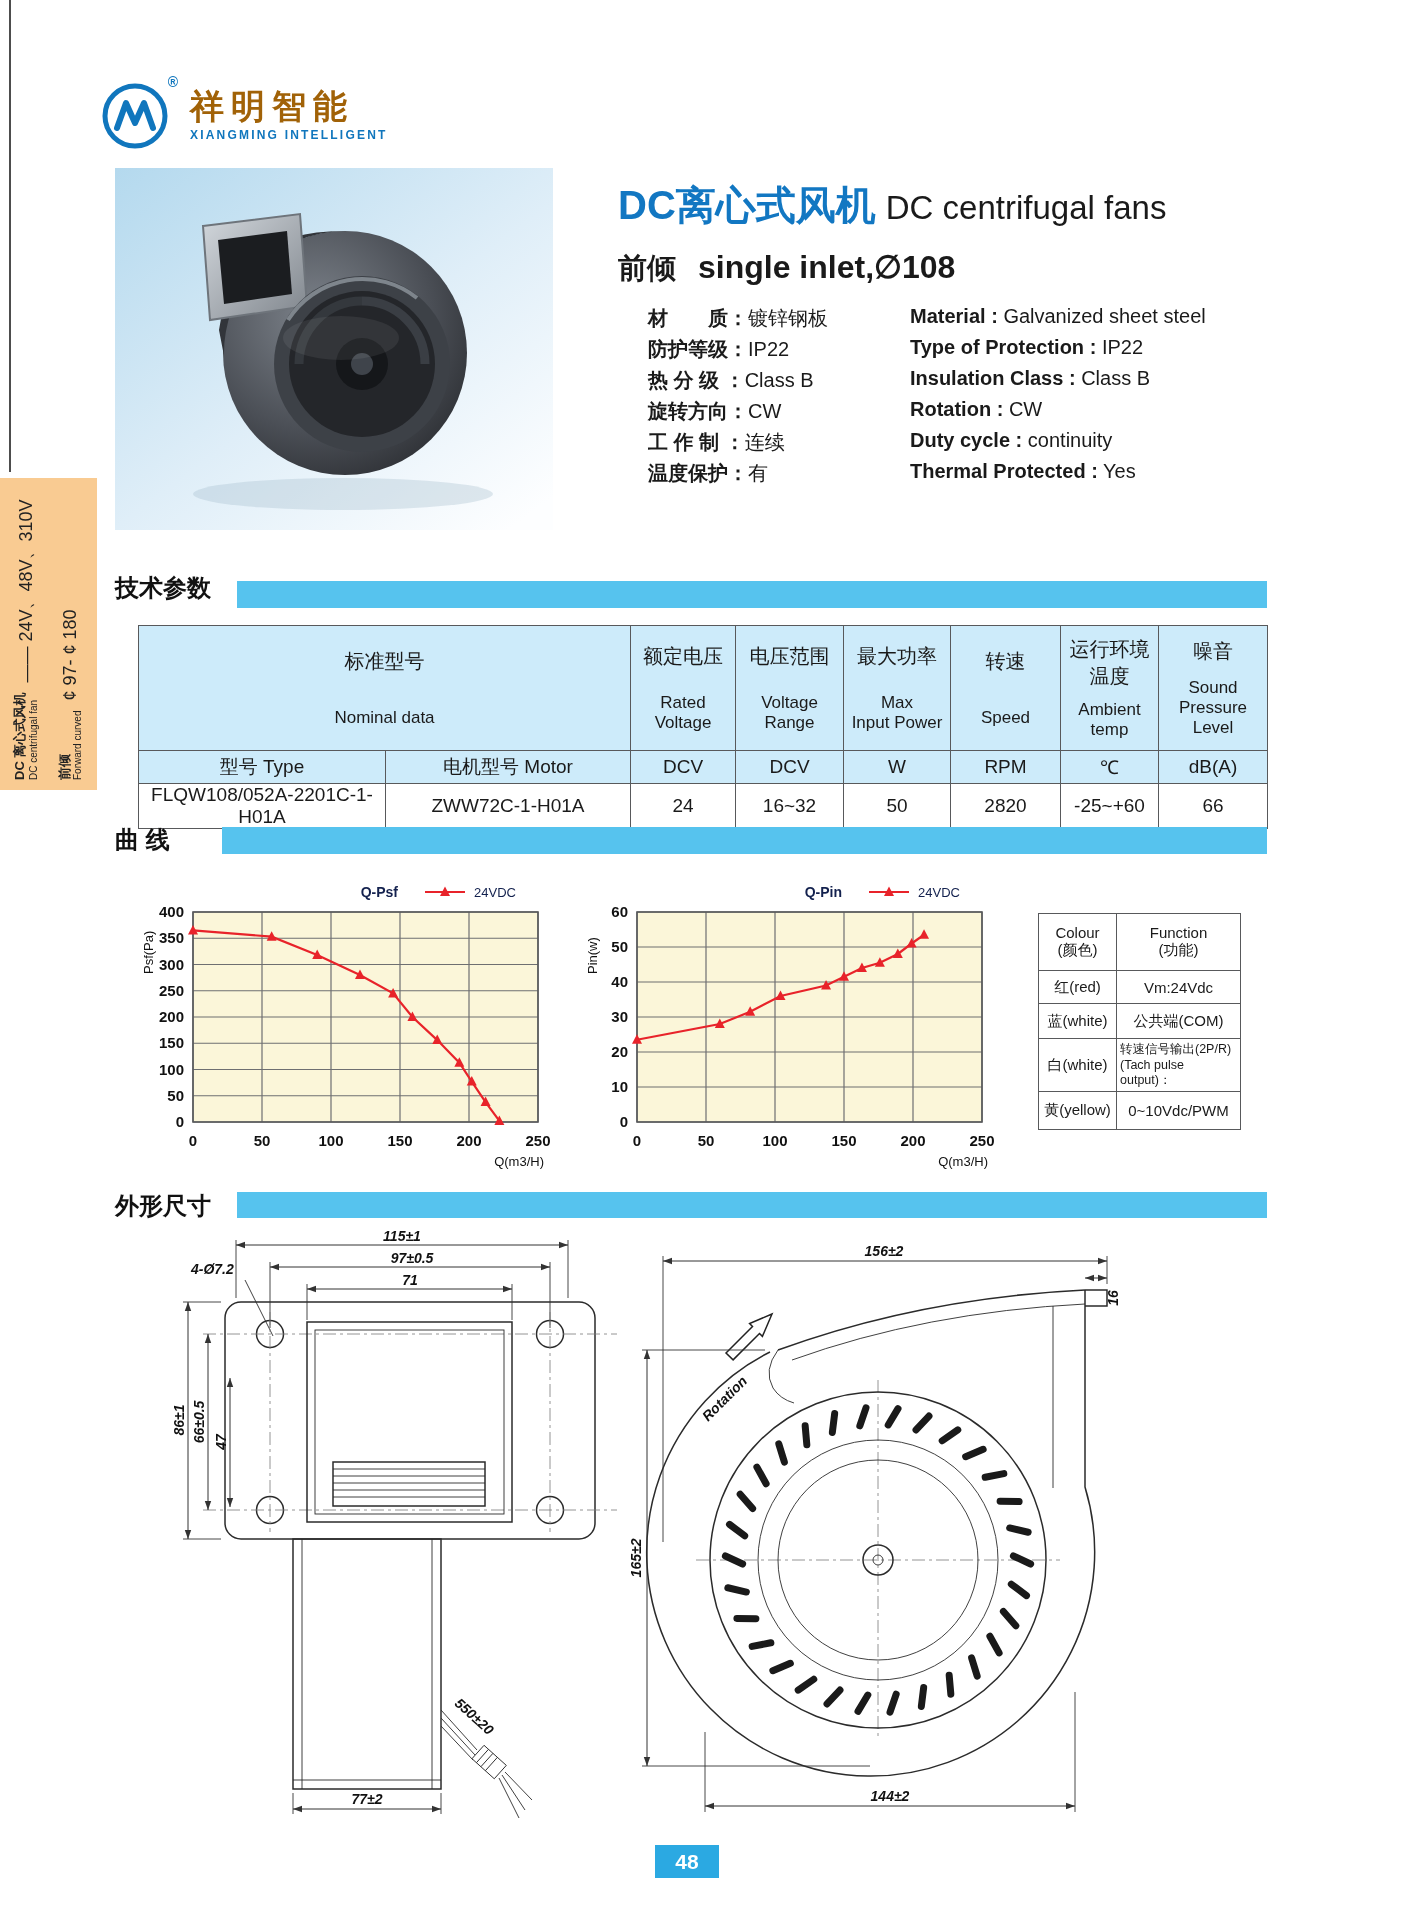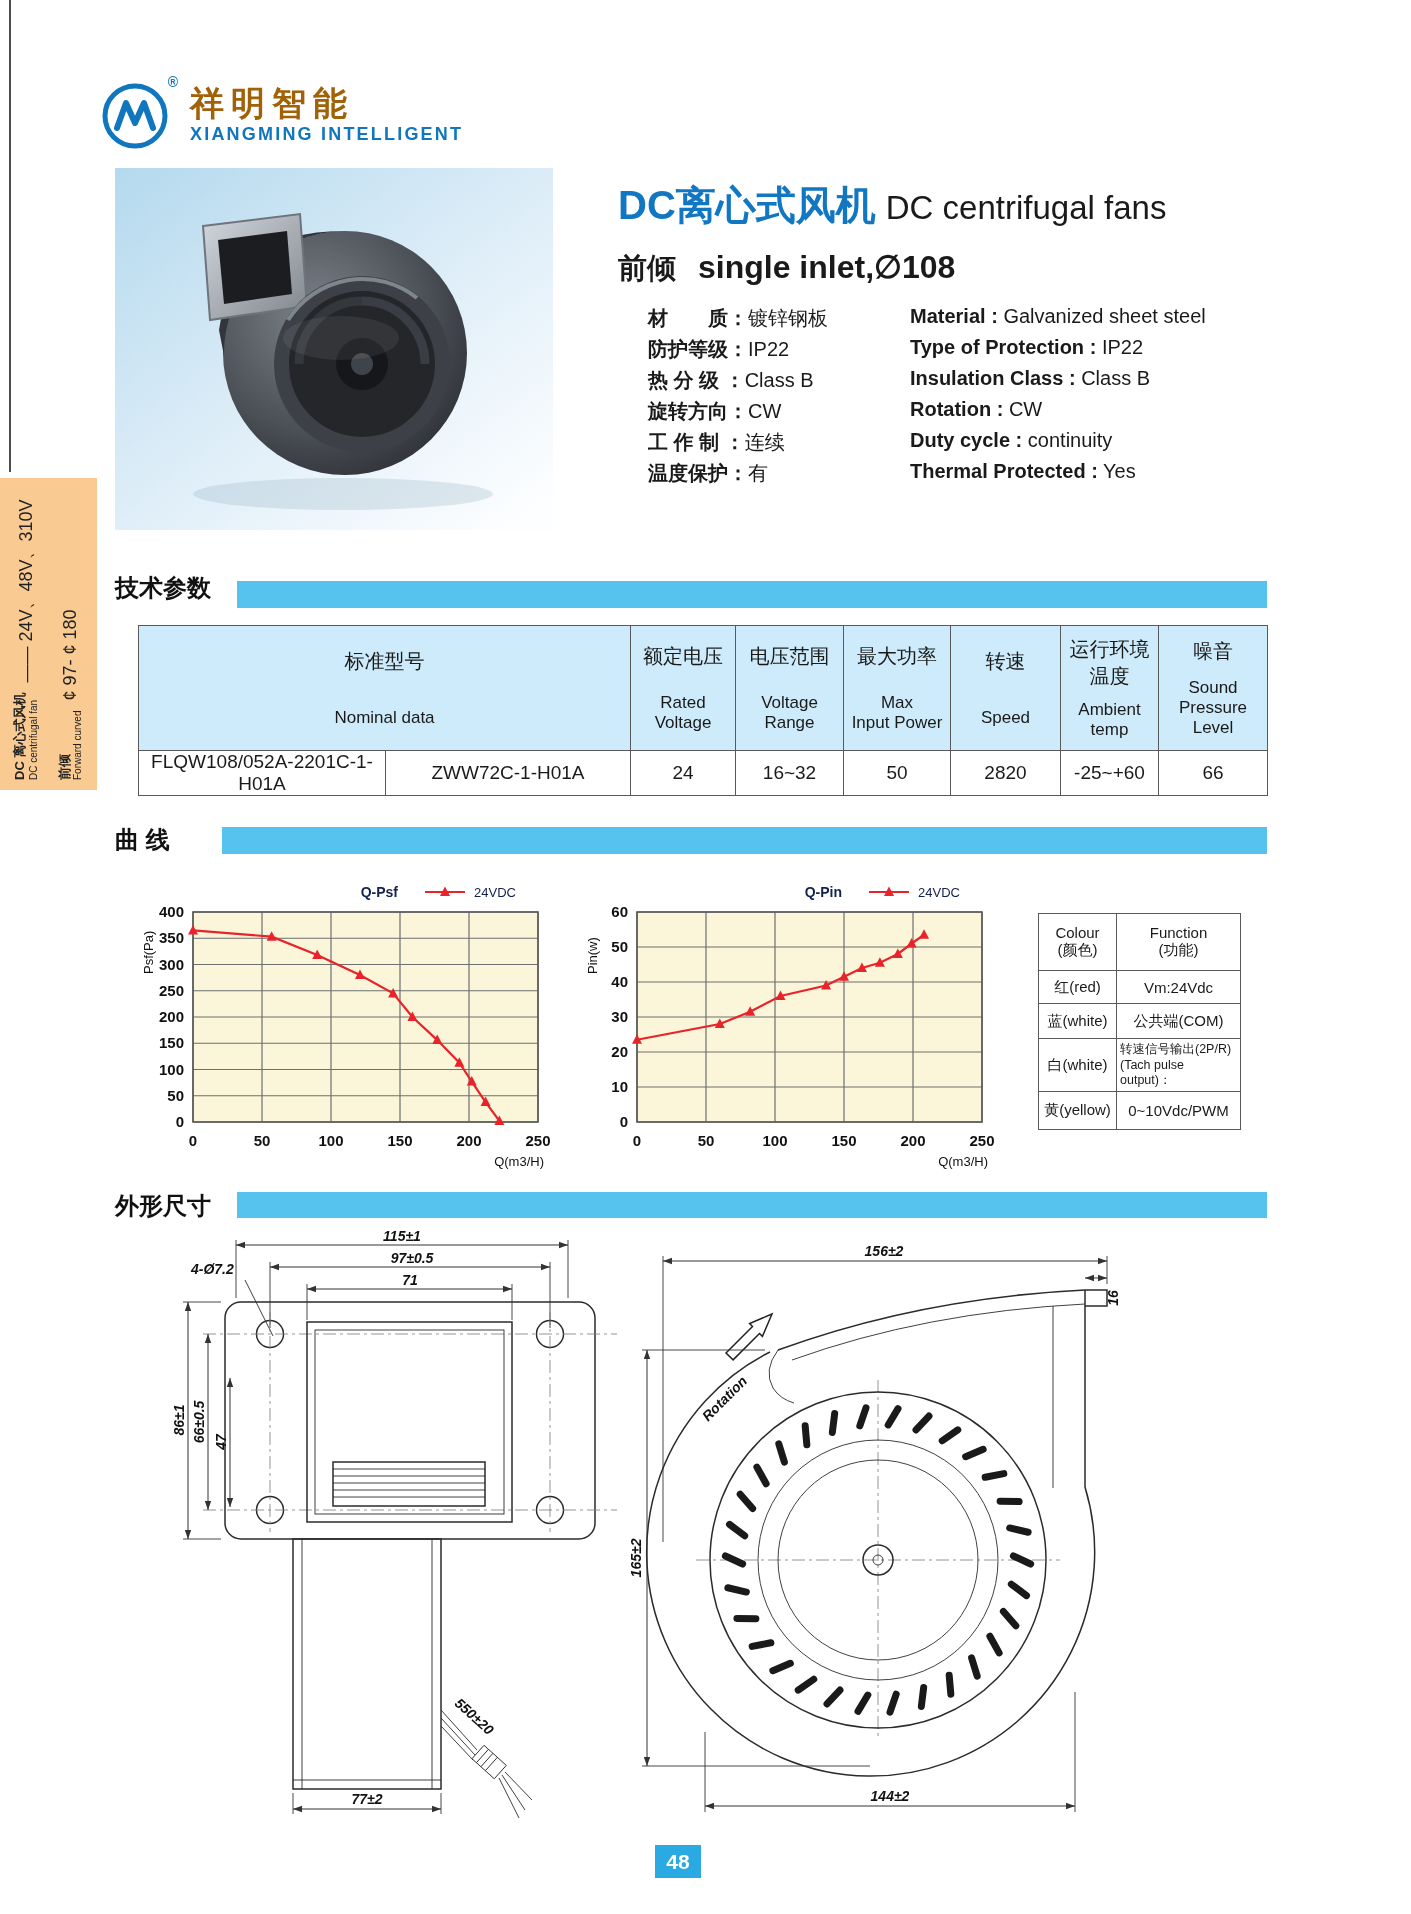--- a/index.html
+++ b/index.html
@@ -8,21 +8,21 @@
     font-family:"Liberation Sans",sans-serif;color:#1a1a1a;overflow:hidden;
   }
   .abs{position:absolute;}
   
   .edge-line{left:9px;top:0;width:2px;height:472px;background:#4d4d4d;}
   
   .logo{left:98px;top:76px;display:flex;align-items:center;gap:14px;}
   .logo-mark{position:relative;width:78px;height:78px;}
   .logo-reg{position:absolute;right:-2px;top:-2px;font-size:14px;font-weight:bold;color:#1076BD;}
   .logo-zh{font-size:34px;font-weight:bold;color:#a16207;letter-spacing:7px;line-height:1.1;}
-  .logo-en{font-size:18px;font-weight:bold;color:#1076BD;letter-spacing:2.2px;margin-top:2px;}
+  .logo-en{font-size:12px;font-weight:bold;color:#1076BD;letter-spacing:2.2px;margin-top:2px;}
   
   .photo{left:115px;top:168px;width:438px;height:362px;}
   
   .title-row{left:618px;top:178px;white-space:nowrap;}
   .title-zh{font-size:40px;font-weight:bold;color:#1277C2;}
   .title-en{font-size:33px;color:#1a1a1a;margin-left:10px;}
   .subtitle-row{left:618px;top:248px;white-space:nowrap;}
   .subtitle-zh{font-size:29px;font-weight:bold;}
   .subtitle-en{font-size:32px;font-weight:bold;margin-left:22px;}
   
@@ -68,21 +68,21 @@
   .sidebar{left:0;top:478px;width:97px;height:312px;background:#F9CB92;}
   .sidebar-inner{position:absolute;left:0;top:0;width:312px;height:97px;
     transform:rotate(-90deg) translate(-312px,0);transform-origin:0 0;
     display:flex;flex-direction:column;justify-content:space-around;padding:4px 10px;box-sizing:border-box;}
   .sb-row{display:flex;align-items:center;gap:10px;white-space:nowrap;}
   .sb-small{line-height:1.15;}
   .sb-zh{font-size:13px;font-weight:bold;color:#222;}
   .sb-en{font-size:10px;color:#222;}
   .sb-big{font-size:18px;color:#222;}
   
-  .badge{left:655px;top:1845px;width:46px;height:33px;background:#2BA9E2;
+  .badge{left:655px;top:1845px;width:64px;height:33px;background:#2BA9E2;
     display:flex;align-items:center;justify-content:center;
     color:#fff;font-size:21px;font-weight:bold;}
 </style>
 </head>
 <body>
 
 <div class="abs edge-line"></div>
 
 <div class="abs logo">
   <div class="logo-mark">
@@ -216,20 +216,30 @@
           </div>
         </td>
     <td>
           <div class="h1cell">
             <div class="hz preline">噪音</div>
             <div class="he preline">Sound
 Pressure
 Level</div>
           </div>
         </td>
+  </tr>
+  <tr class="h2">
+    <td>型号 Type</td>
+    <td>电机型号  Motor</td>
+    <td>DCV</td>
+    <td>DCV</td>
+    <td>W</td>
+    <td>RPM</td>
+    <td>℃</td>
+    <td>dB(A)</td>
   </tr>
   <tr class="dr">
     <td>FLQW108/052A-2201C-1-H01A</td>
     <td>ZWW72C-1-H01A</td>
     <td>24</td>
     <td>16~32</td>
     <td>50</td>
     <td>2820</td>
     <td>-25~+60</td>
     <td>66</td>

